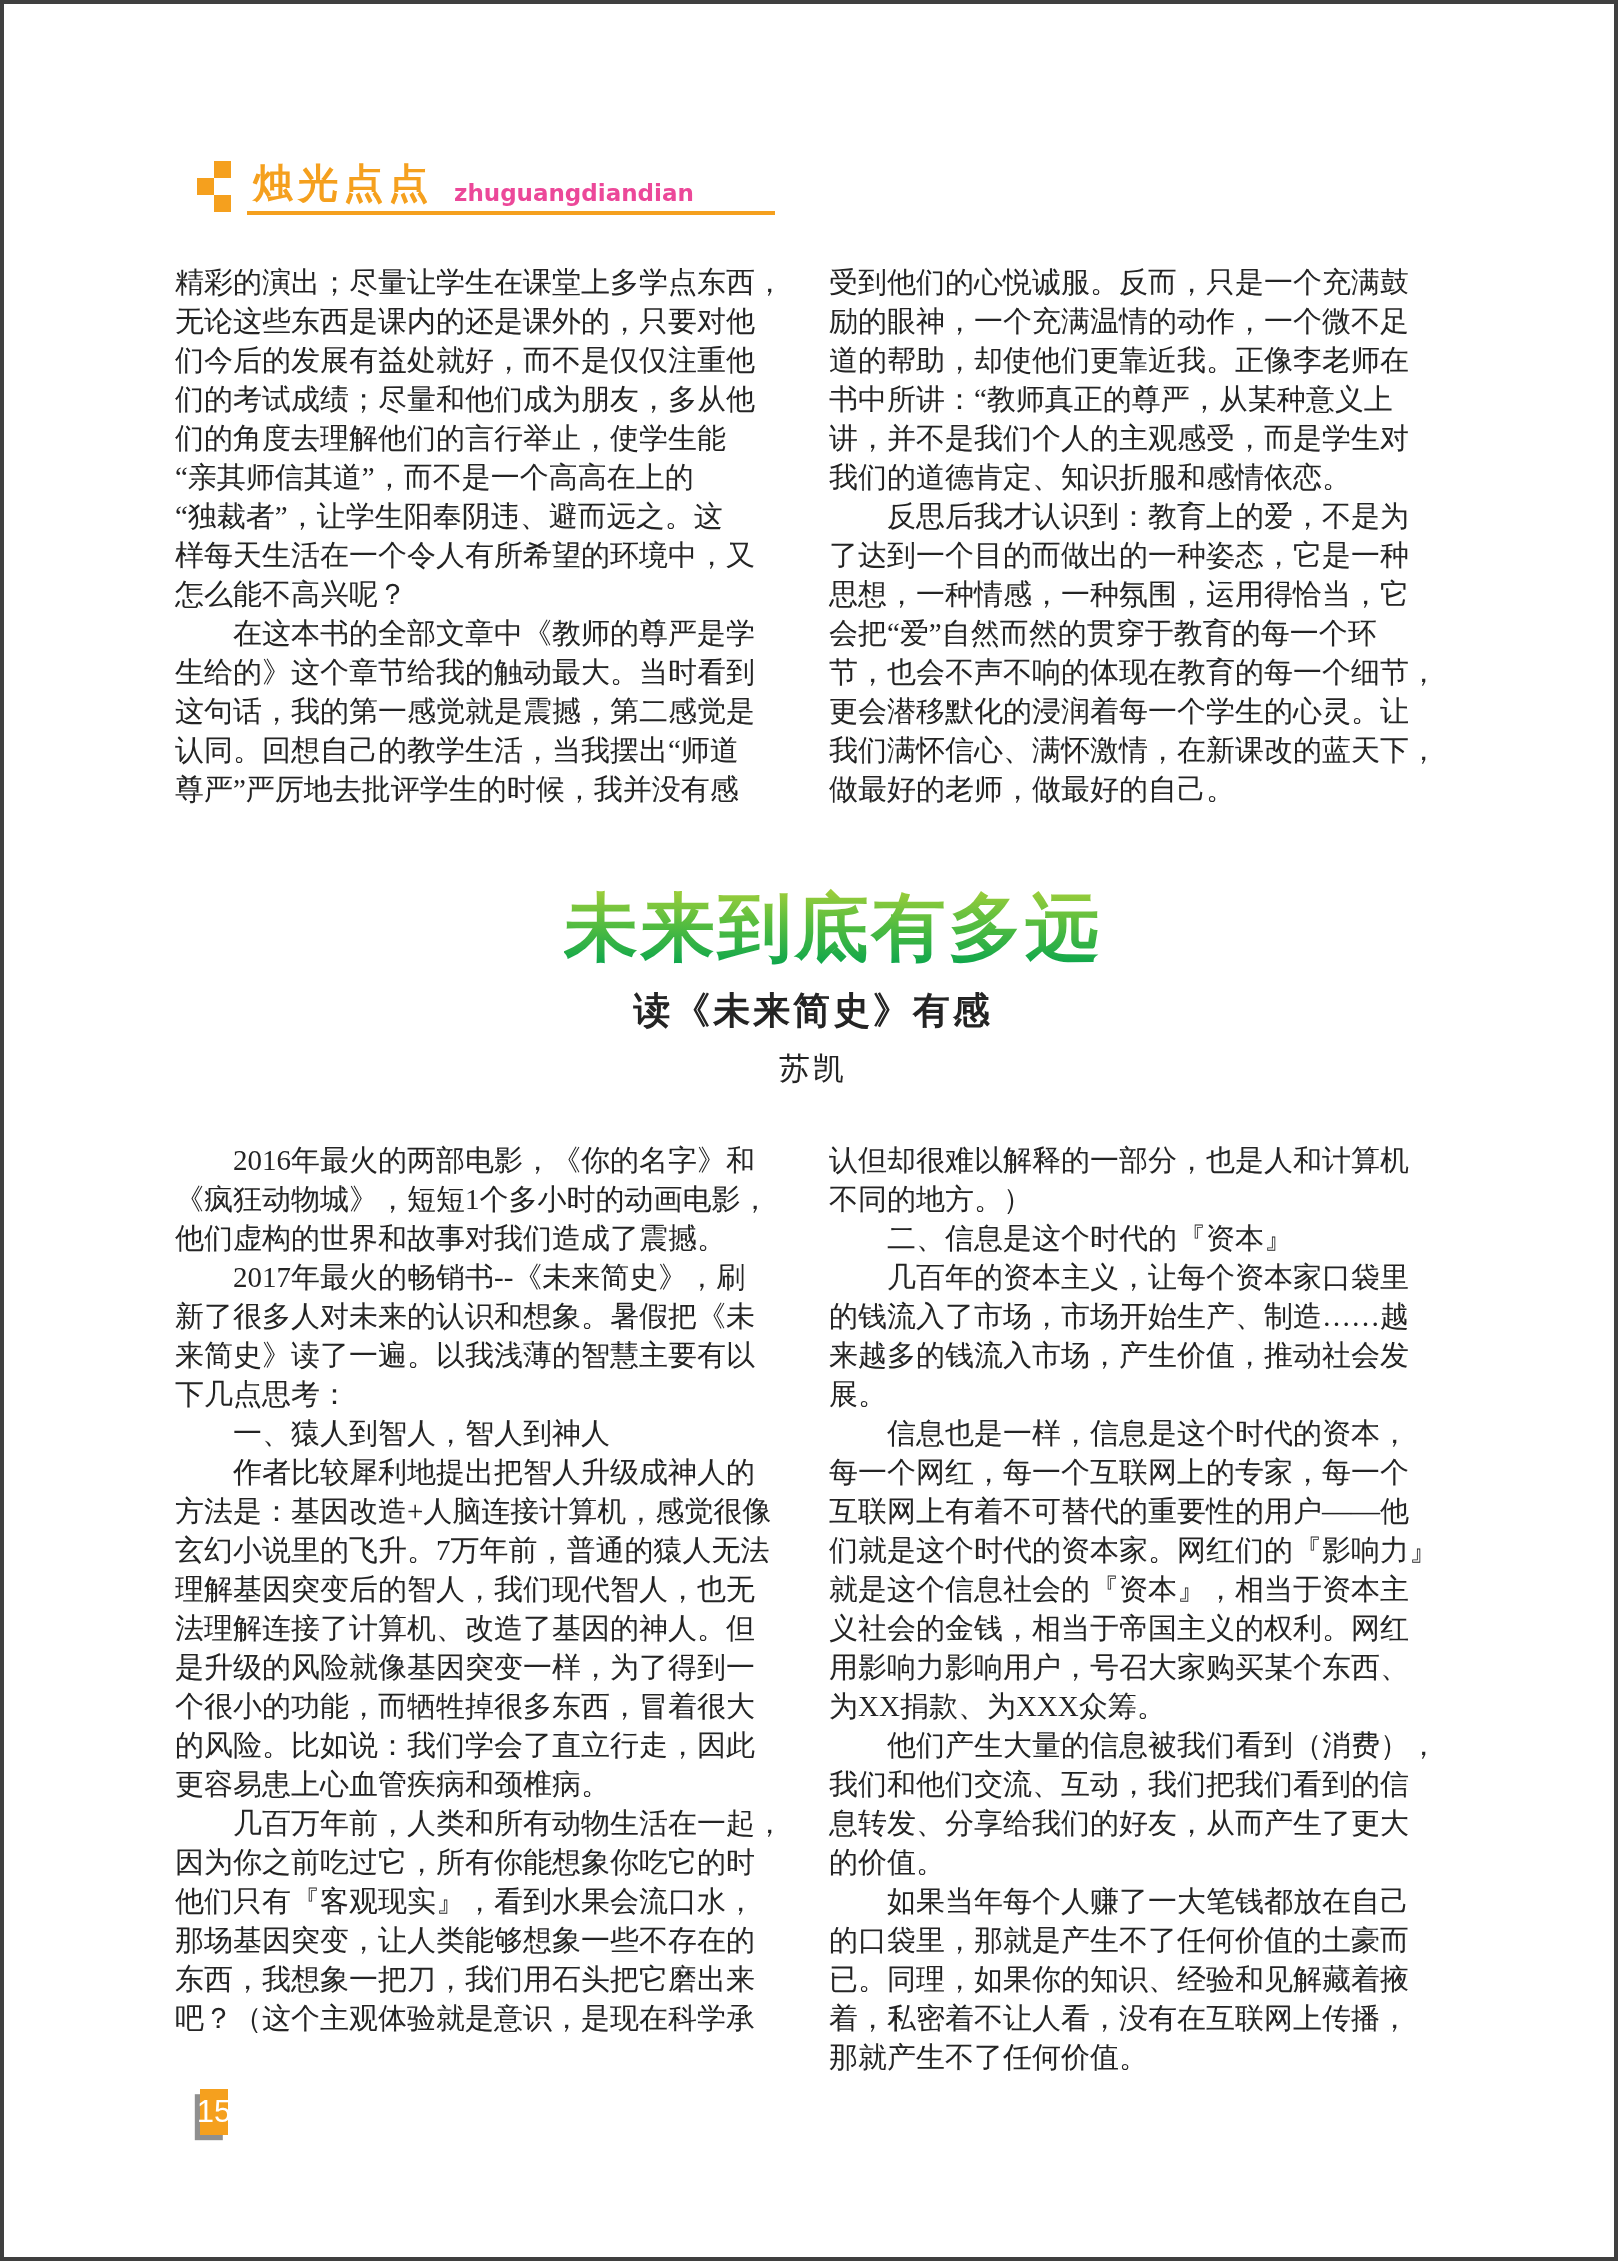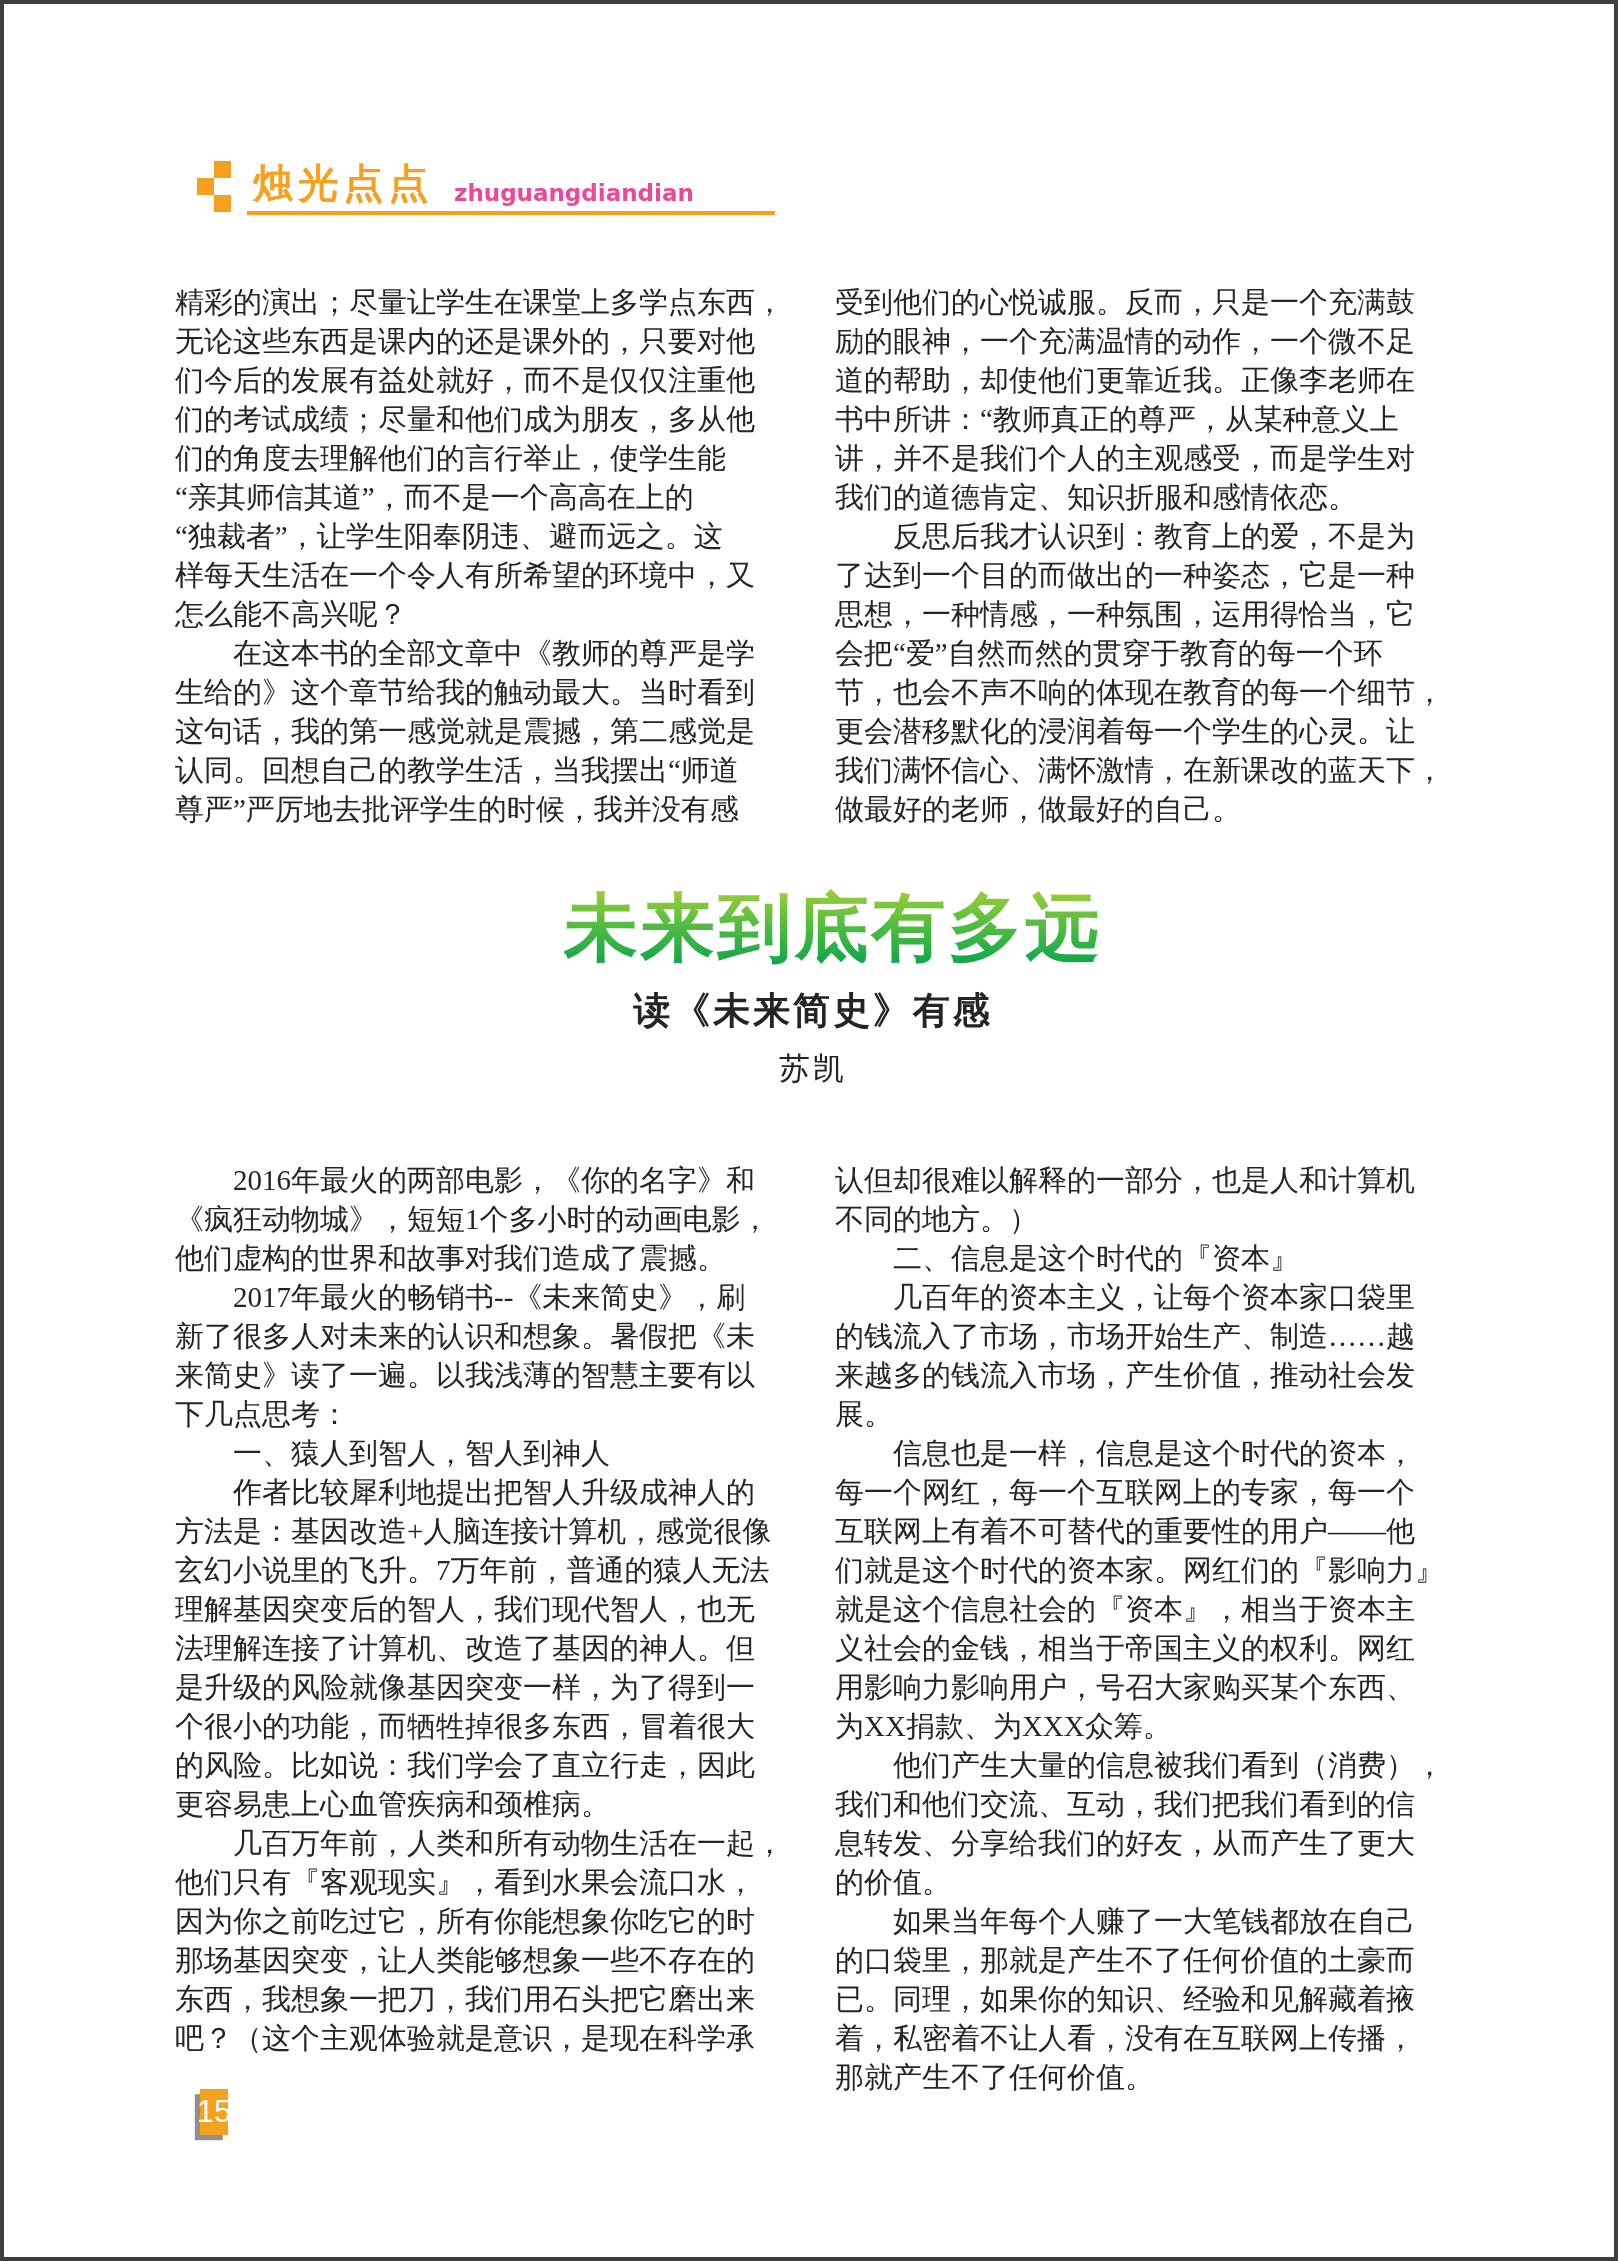--- a/index.html
+++ b/index.html
@@ -24,21 +24,21 @@
   .brand-py{
     position:absolute;left:450px;top:177px;
     font-family:"DejaVu Sans","Liberation Sans",sans-serif;
     font-weight:bold;font-size:23px;line-height:25px;letter-spacing:0px;
     white-space:nowrap;
   }
   .header-rule{position:absolute;left:243px;top:207px;width:528px;height:3.7px;}
   
   .cols{
     position:absolute;left:171px;width:1293px;
-    display:flex;gap:29px;margin-top:20px;
+    display:flex;gap:23px;
   }
   .col{width:631px;flex:0 0 631px;}
   .tline{
     font-size:29px;line-height:39px;
     white-space:pre;letter-spacing:0px;
   }
   .cols-top{top:259px;}
   .cols-bottom{top:1137px;}
   
   .article-head{position:absolute;left:0;top:880px;width:1618px;text-align:center;}
@@ -143,22 +143,22 @@
         <div class="tline">　　作者比较犀利地提出把智人升级成神人的</div>
         <div class="tline">方法是：基因改造+人脑连接计算机，感觉很像</div>
         <div class="tline">玄幻小说里的飞升。7万年前，普通的猿人无法</div>
         <div class="tline">理解基因突变后的智人，我们现代智人，也无</div>
         <div class="tline">法理解连接了计算机、改造了基因的神人。但</div>
         <div class="tline">是升级的风险就像基因突变一样，为了得到一</div>
         <div class="tline">个很小的功能，而牺牲掉很多东西，冒着很大</div>
         <div class="tline">的风险。比如说：我们学会了直立行走，因此</div>
         <div class="tline">更容易患上心血管疾病和颈椎病。</div>
         <div class="tline">　　几百万年前，人类和所有动物生活在一起，</div>
+        <div class="tline">因为你之前吃过它，所有你能想象你吃它的时</div>
         <div class="tline">他们只有『客观现实』，看到水果会流口水，</div>
-        <div class="tline">因为你之前吃过它，所有你能想象你吃它的时</div>
         <div class="tline">那场基因突变，让人类能够想象一些不存在的</div>
         <div class="tline">东西，我想象一把刀，我们用石头把它磨出来</div>
         <div class="tline">吧？（这个主观体验就是意识，是现在科学承</div>
       </div>
     <div class="col">
         <div class="tline">认但却很难以解释的一部分，也是人和计算机</div>
         <div class="tline">不同的地方。）</div>
         <div class="tline">　　二、信息是这个时代的『资本』</div>
         <div class="tline">　　几百年的资本主义，让每个资本家口袋里</div>
         <div class="tline">的钱流入了市场，市场开始生产、制造……越</div>

